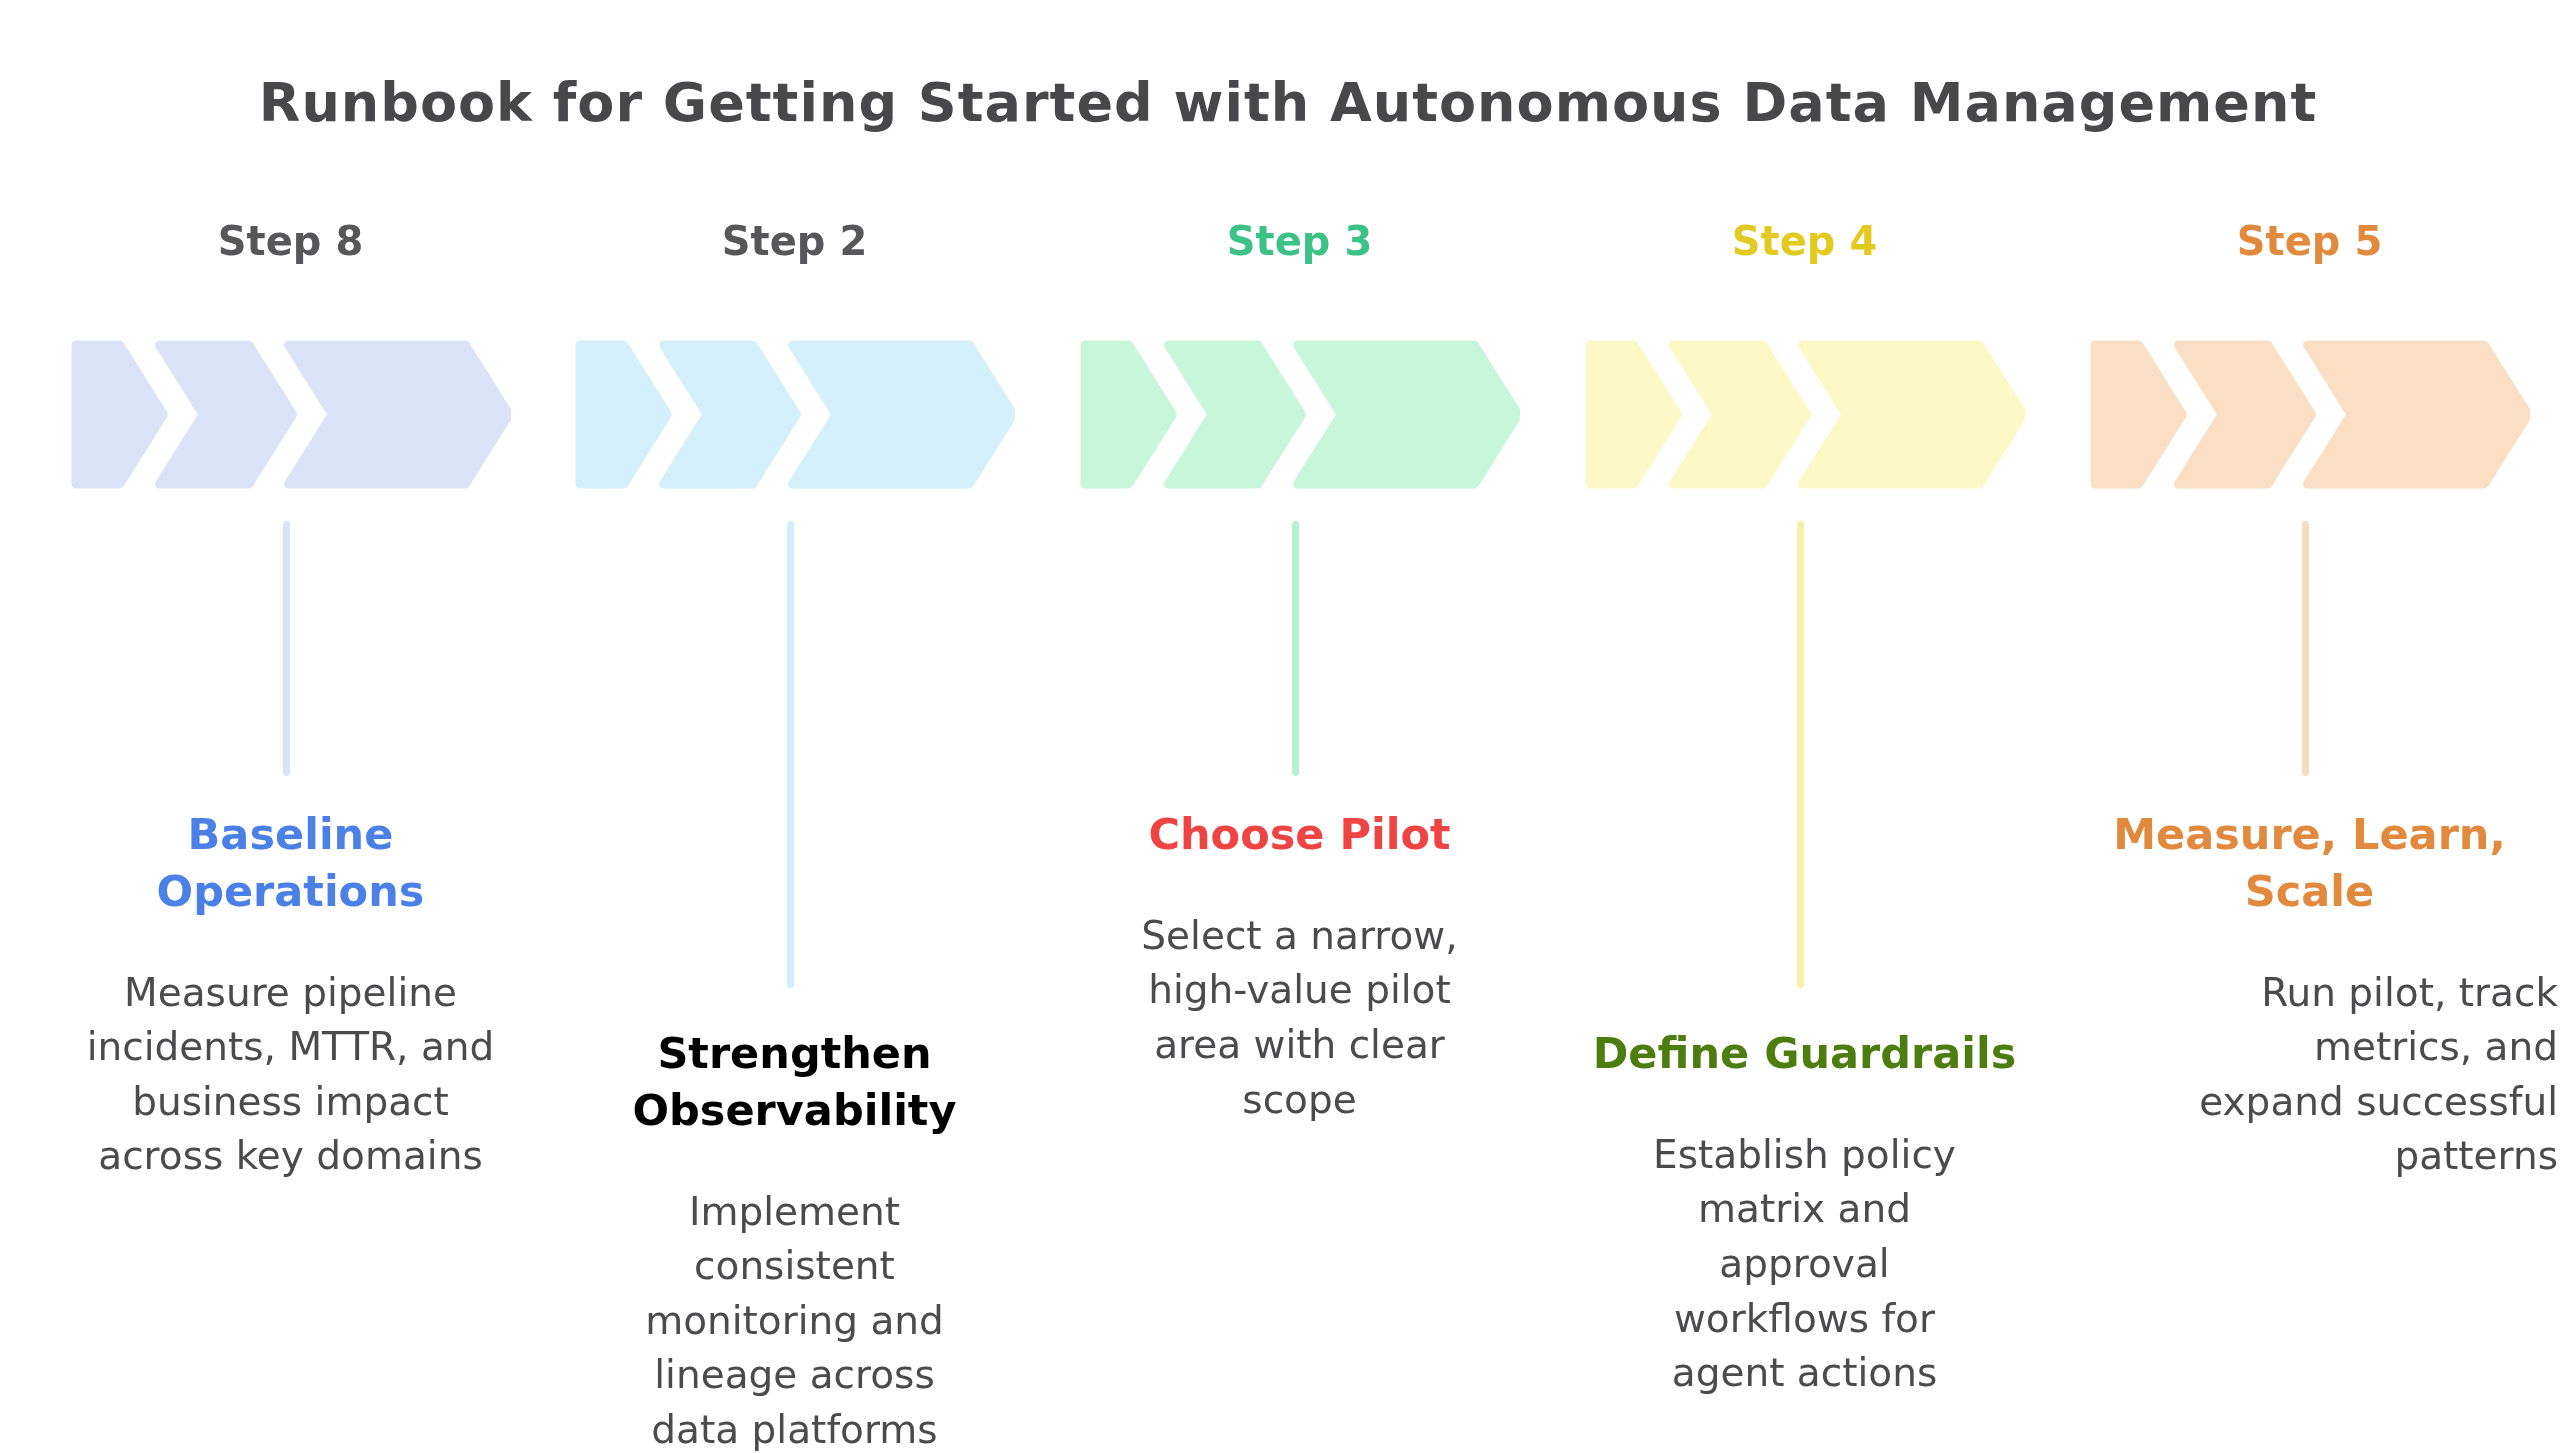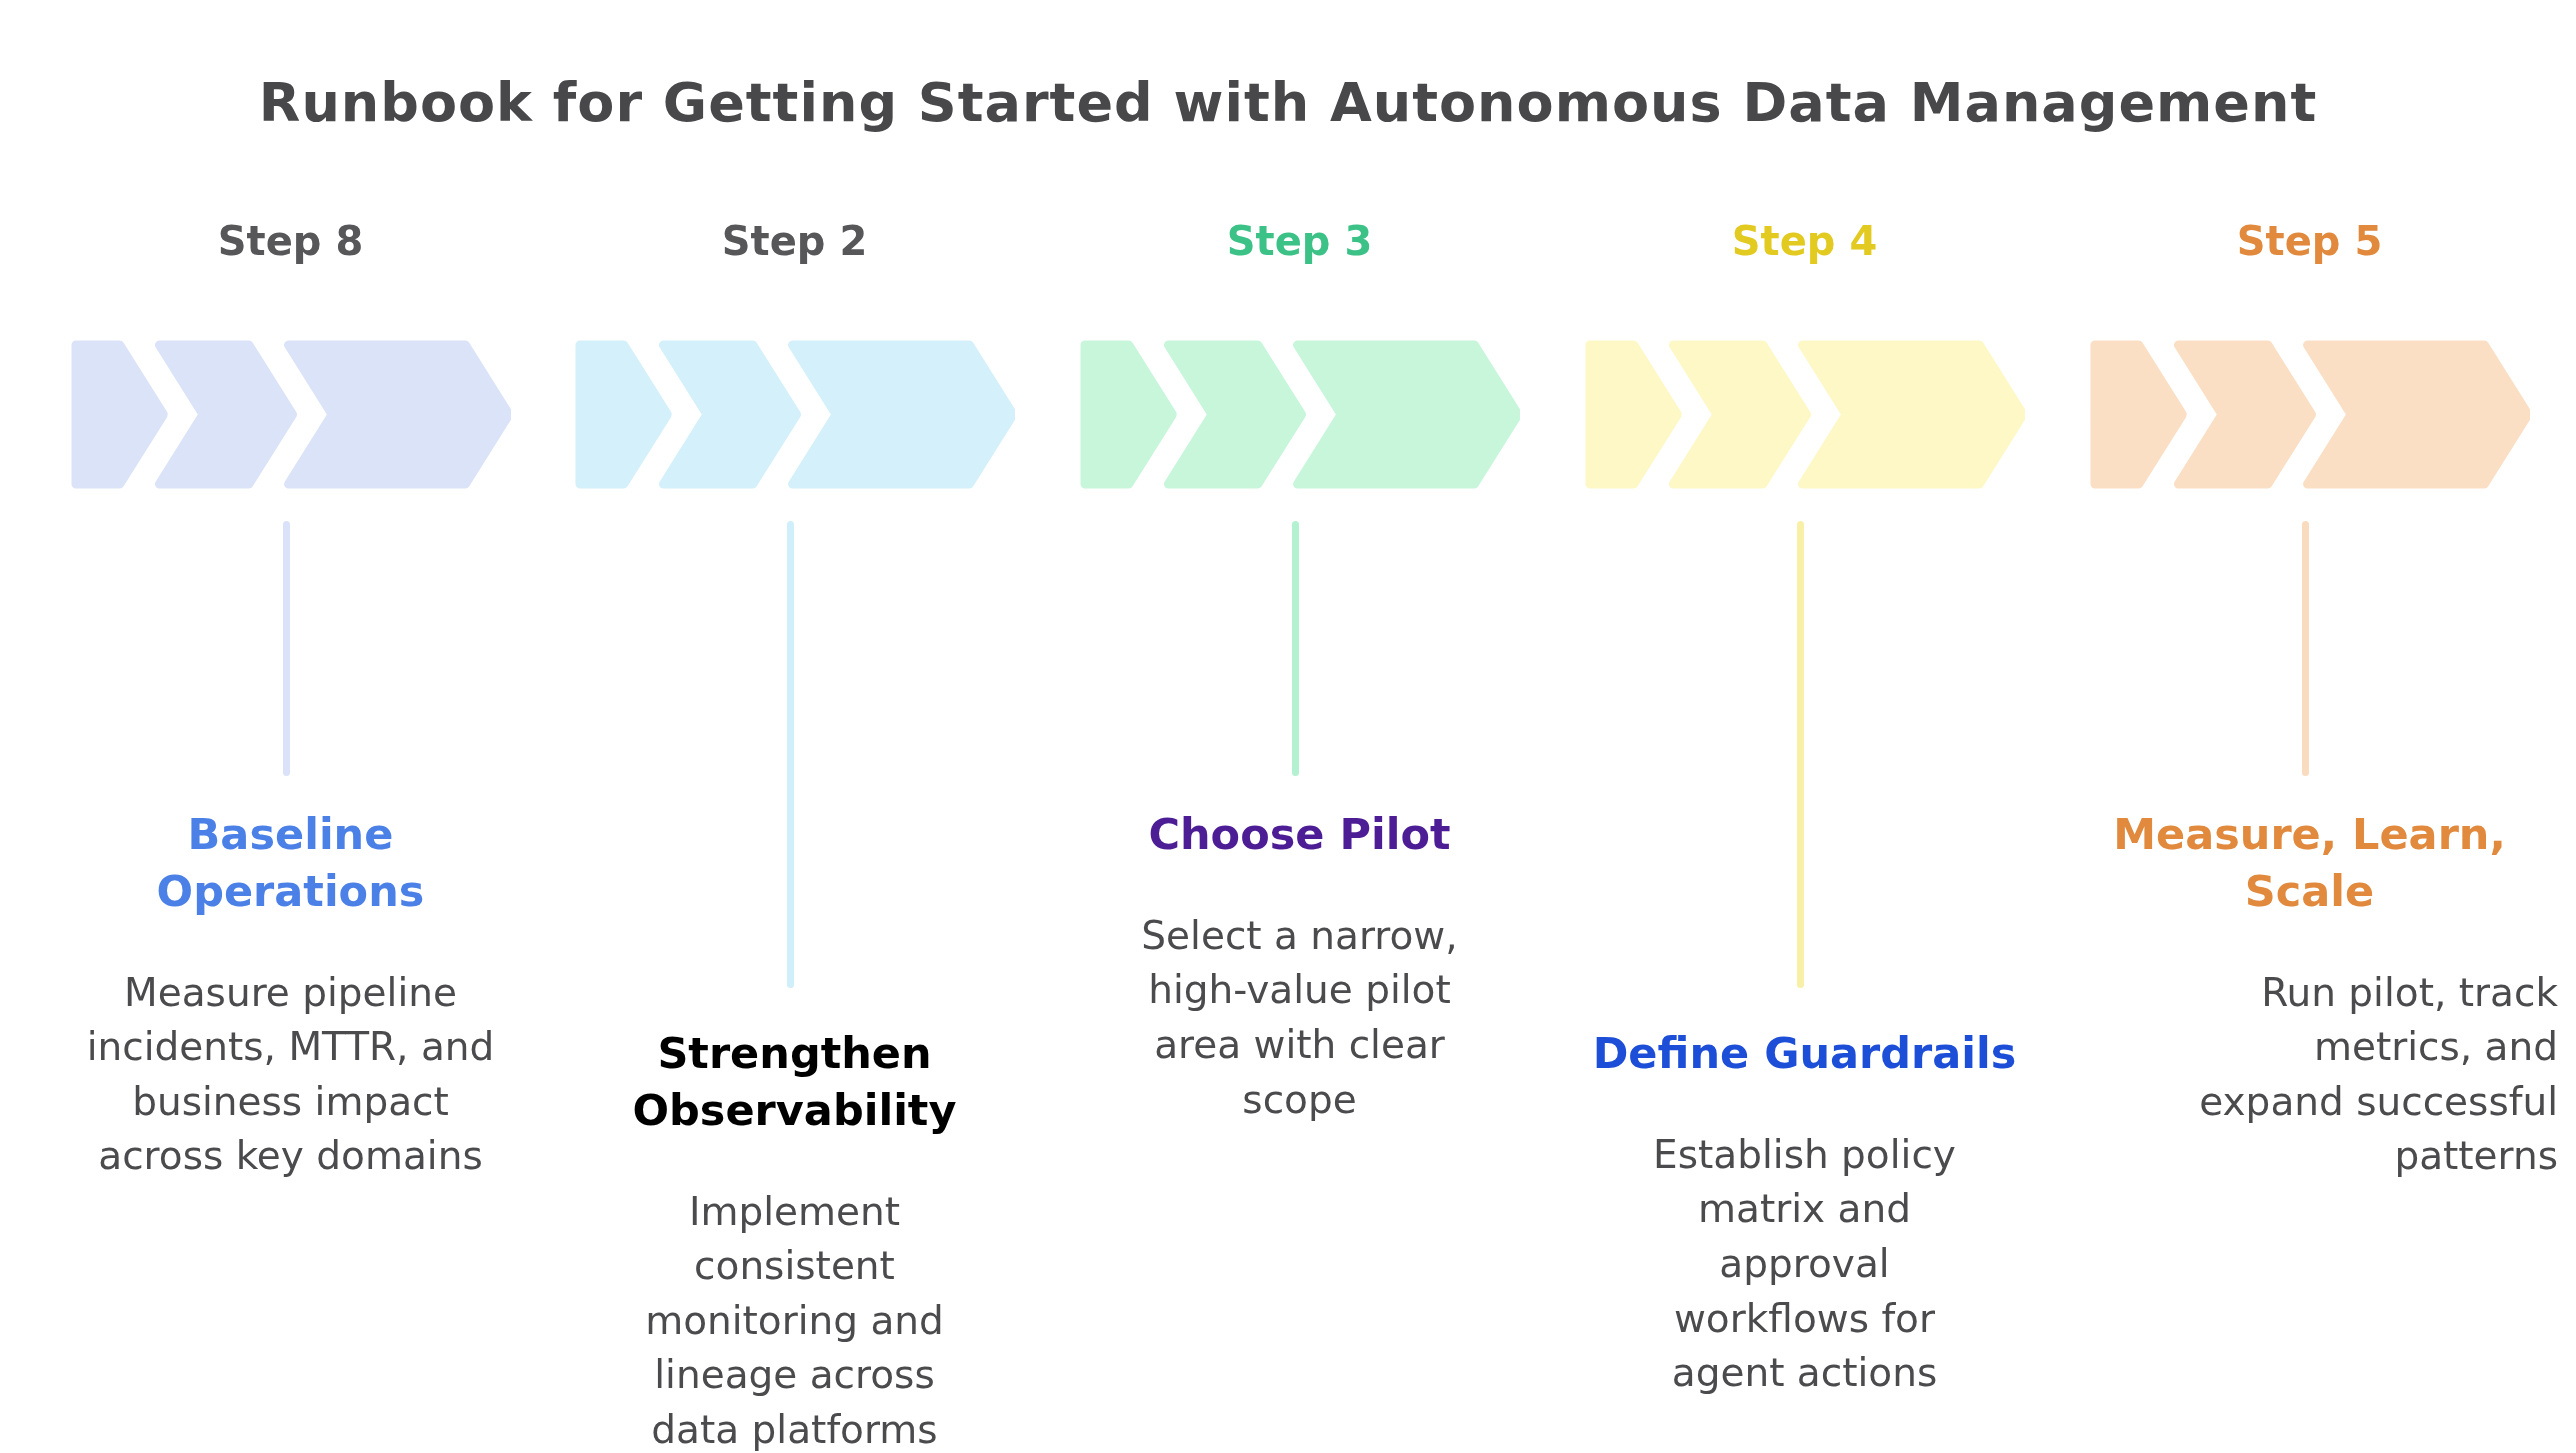--- a/index.html
+++ b/index.html
@@ -122,38 +122,38 @@
 
   <div class="step pos-high" style="left: 1079px;">
     <div class="step-label" style="color: rgb(60, 194, 135);">Step 3</div>
     <svg class="chevrons" width="441" height="151" viewBox="0 0 444 152">
         <polygon points="6,6 50,6 94,76 50,146 6,146" fill="#c8f6db" stroke="#c8f6db" stroke-width="9" stroke-linejoin="round"></polygon>
         <polygon points="90,6 180,6 224,76 180,146 90,146 134,76" fill="#c8f6db" stroke="#c8f6db" stroke-width="9" stroke-linejoin="round"></polygon>
         <polygon points="220,6 398,6 442,76 398,146 220,146 264,76" fill="#c8f6db" stroke="#c8f6db" stroke-width="9" stroke-linejoin="round"></polygon>
       </svg>
     <div class="vline" style="background: rgb(180, 241, 208);"></div>
     <div class="textblock">
-      <div class="step-title" style="color: #4c1d95;">Choose Pilot</div>
+      <div class="step-title" style="color: #ef4444;">Choose Pilot</div>
       <div class="step-desc" style="color: rgb(75, 75, 78);">Select a narrow,
 high-value pilot
 area with clear
 scope</div>
     </div>
   </div>
 
   <div class="step pos-low" style="left: 1584px;">
     <div class="step-label" style="color: rgb(227, 202, 32);">Step 4</div>
     <svg class="chevrons" width="441" height="151" viewBox="0 0 444 152">
         <polygon points="6,6 50,6 94,76 50,146 6,146" fill="#fdf8c5" stroke="#fdf8c5" stroke-width="9" stroke-linejoin="round"></polygon>
         <polygon points="90,6 180,6 224,76 180,146 90,146 134,76" fill="#fdf8c5" stroke="#fdf8c5" stroke-width="9" stroke-linejoin="round"></polygon>
         <polygon points="220,6 398,6 442,76 398,146 220,146 264,76" fill="#fdf8c5" stroke="#fdf8c5" stroke-width="9" stroke-linejoin="round"></polygon>
       </svg>
     <div class="vline" style="background: rgb(249, 240, 168);"></div>
     <div class="textblock">
-      <div class="step-title" style="color: #1d4ed8; text-align: center;">Define Guardrails</div>
+      <div class="step-title" style="color: #4d7c0f; text-align: center;">Define Guardrails</div>
       <div class="step-desc" style="color: rgb(75, 75, 78);">Establish policy
 matrix and
 approval
 workflows for
 agent actions</div>
     </div>
   </div>
 
   <div class="step pos-high" style="left: 2089px;">
     <div class="step-label" style="color: rgb(225, 137, 60);">Step 5</div>

